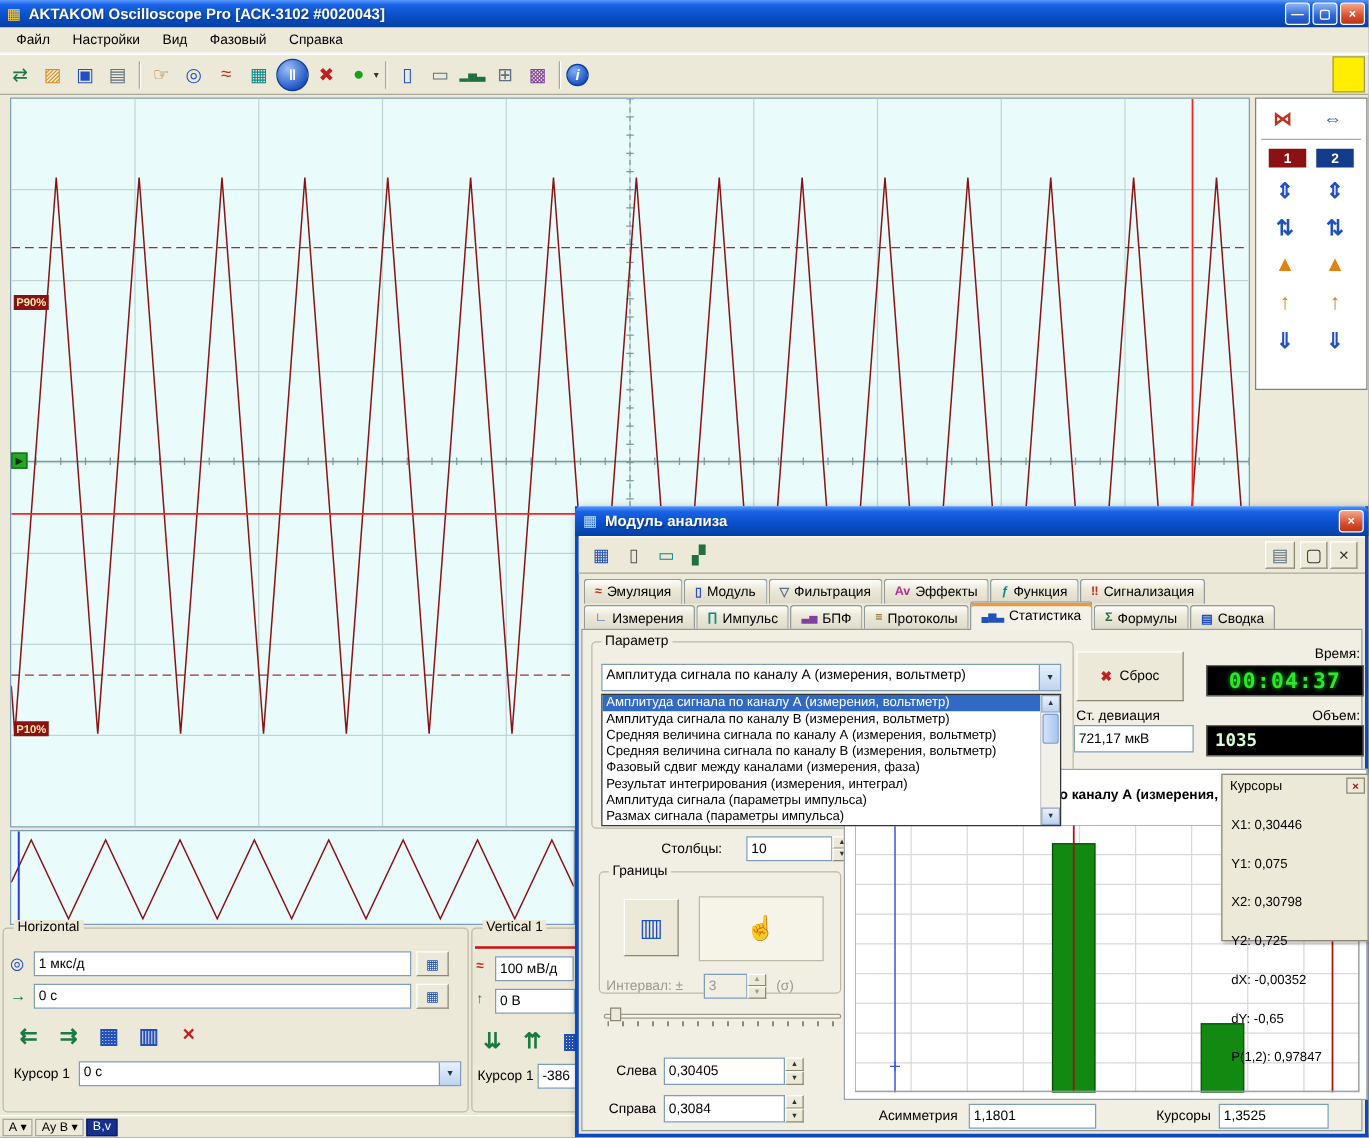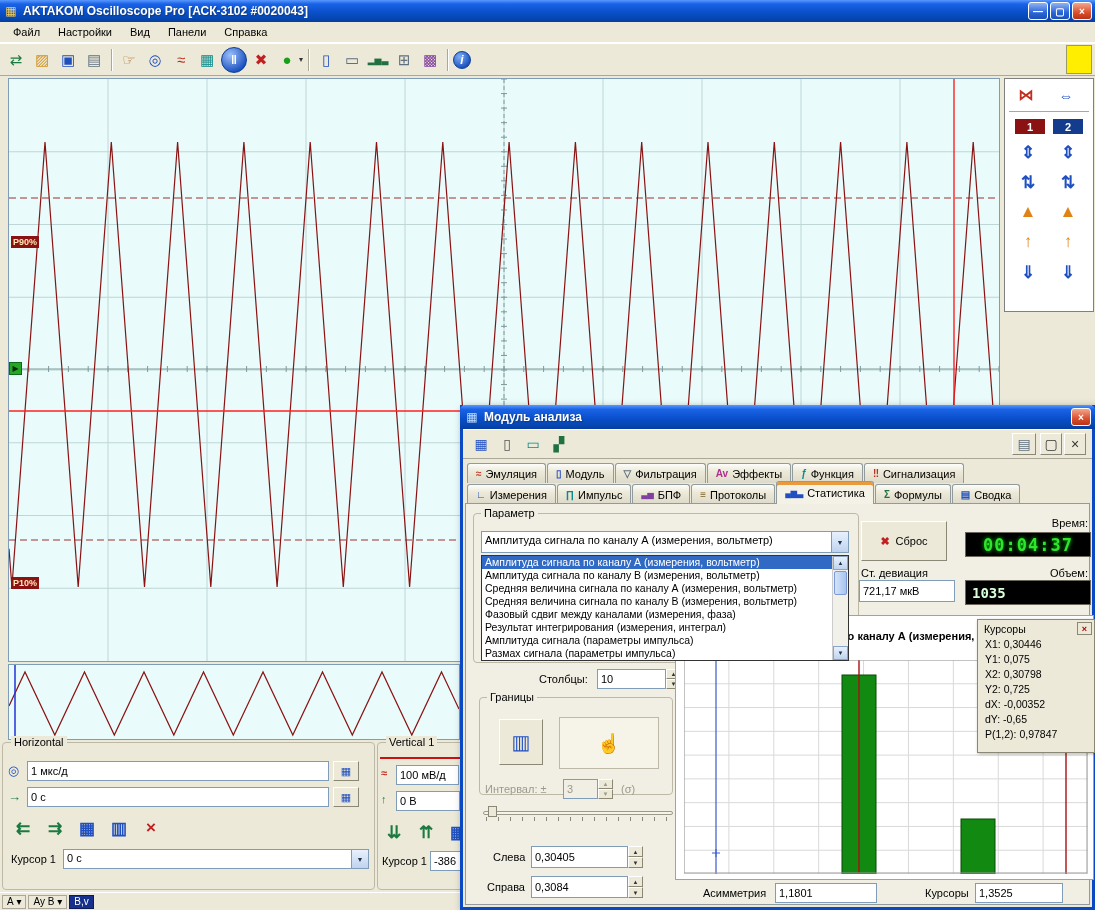--- a/index.html
+++ b/index.html
@@ -79,41 +79,41 @@
 .trackbar{position:absolute;}
 .tb-groove{position:absolute;left:0;right:0;top:6px;height:4px;border:1px solid #9a9a8a;background:#f6f4e8;border-radius:2px;}
 .tb-ticks{position:absolute;left:3px;right:3px;top:12px;height:4px;background:repeating-linear-gradient(90deg,#8a8a7a 0 1px,transparent 1px 12px);}
 .tb-thumb{position:absolute;left:5px;top:1px;width:9px;height:11px;background:#ece9d8;border:1px solid #8a8775;}
 #hist-panel{position:absolute;left:212px;top:210px;width:419px;height:265px;background:#fff;border:1px solid #9aa4a8;}
 #hist-title{position:absolute;left:0;right:0;top:14px;text-align:center;font-weight:bold;font-size:11px;white-space:nowrap;overflow:hidden;}
 #cursors-panel{position:absolute;left:514px;top:214px;width:118px;height:134px;background:#ece9d8;border:1px solid #8a8775;z-index:60;box-shadow:1px 1px 3px rgba(0,0,0,.3);}
 .cur-head{display:flex;align-items:center;height:17px;padding:0 2px 0 6px;}
 .cur-title{flex:1;font-size:10.5px;}
 .cur-x{width:15px;height:13px;font-size:9px;display:flex;align-items:center;justify-content:center;background:#ece9d8;border:1px solid #8a8775;color:#a00;font-weight:bold;}
-.cur-line{font-size:10.5px;line-height:15px;padding-left:7px;white-space:nowrap;}
+.cur-line{font-size:10.5px;line-height:15px;padding-left:7px;white-space:nowrap;margin-top:16px;}
 .v-colorline{position:absolute;height:2px;background:#cc1111;}
 </style>
 </head>
 <body>
 
 <div id="app">
 
   <div class="titlebar">
     <span class="app-ico">▦</span>
     <span class="title-text">AKTAKOM Oscilloscope Pro [АСК-3102 #0020043]</span>
     <span class="wbtn">—</span>
     <span class="wbtn">▢</span>
     <span class="wbtn close">×</span>
   </div>
 
   <div class="menubar">
     <span class="menu-item">Файл</span>
     <span class="menu-item">Настройки</span>
     <span class="menu-item">Вид</span>
-    <span class="menu-item">Панели</span>
+    <span class="menu-item">Фазовый</span>
     <span class="menu-item">Справка</span>
   </div>
 
   <div class="toolbar">
     <span class="tb-icon" style="color: rgb(26, 122, 64);">⇄</span>
     <span class="tb-icon" style="color: rgb(208, 144, 32);">▨</span>
     <span class="tb-icon" style="color: rgb(32, 80, 192);">▣</span>
     <span class="tb-icon" style="color: rgb(96, 112, 128);">▤</span>
     <span class="tb-sep"></span>
     <span class="tb-icon" style="color: rgb(176, 112, 48);">☞</span>
@@ -434,21 +434,21 @@
       <span style="color:#c02020;font-weight:bold;">✖</span>
       <span>Сброс</span>
     </div>
     <div class="abs" style="left:500px;top:112px;width:125px;text-align:right;">Время:</div>
     <div class="abs led" id="time-led" style="left:502px;top:127px;width:126px;height:25px;">00:04:37</div>
     <div class="abs" style="left:398px;top:162px;">Ст. девиация</div>
     <div class="abs field" style="left:396px;top:175px;width:96px;height:22px;">721,17 мкВ</div>
     <div class="abs" style="left:500px;top:162px;width:125px;text-align:right;">Объем:</div>
     <div class="abs led" id="vol-led" style="left:502px;top:175px;width:126px;height:25px;">1035</div>
 
-    <div class="abs" style="left:76px;top:268px;">Столбцы:</div>
+    <div class="abs" style="left:66px;top:268px;">Столбцы:</div>
     <div class="abs spinner" style="left:134px;top:264px;width:84px;height:20px;">
       <div class="spin-val field">10</div>
       <div class="spin-btns">
           <div class="spin-b">▲</div>
           <div class="spin-b">▼</div>
         </div>
     </div>
 
     <div class="abs gb2" style="left:16px;top:292px;width:194px;height:98px;"></div>
     <span class="gb2-label" style="left:24px;top:286px;">Границы</span>

